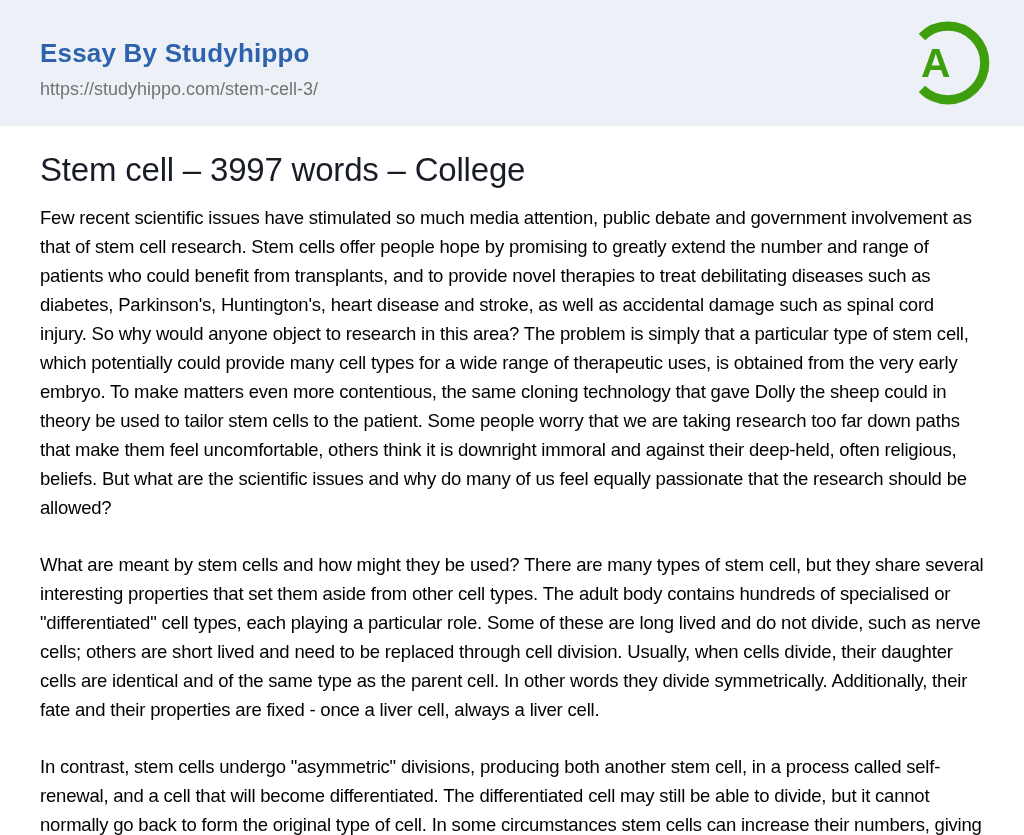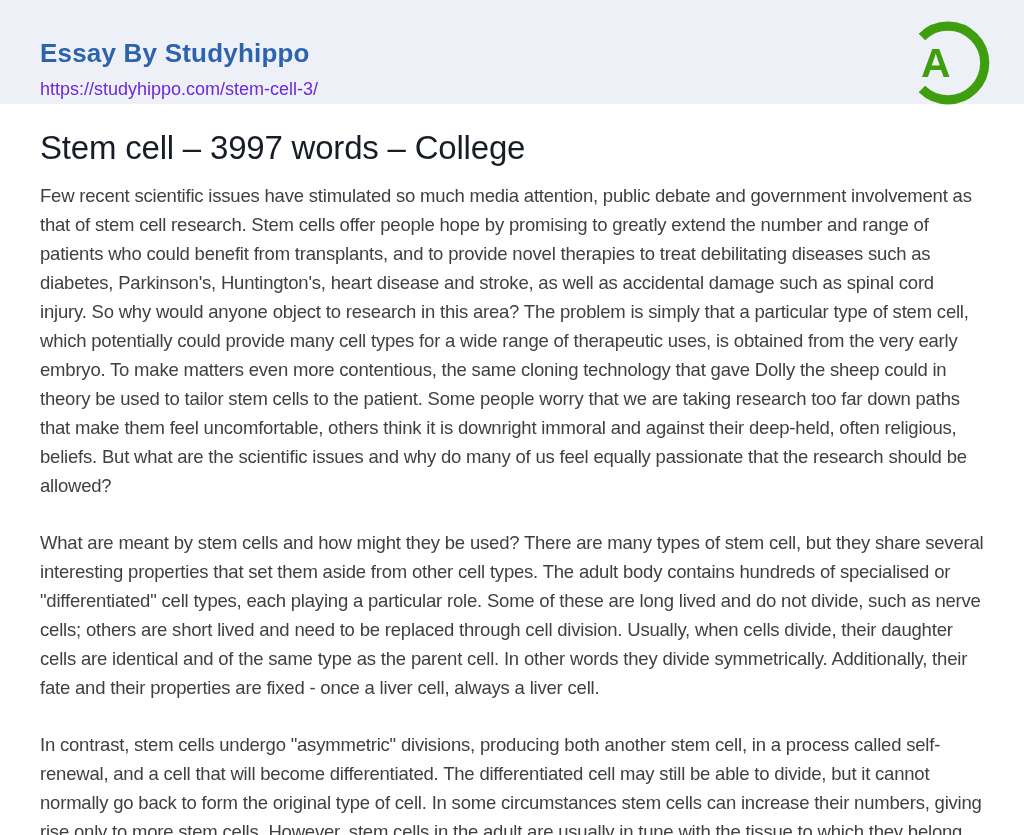--- a/index.html
+++ b/index.html
@@ -13,40 +13,40 @@
   }
   .page {
     width: 1024px;
     height: 835px;
     position: relative;
     background: #ffffff;
   }
   .header {
     position: relative;
     width: 100%;
-    height: 104px;
+    height: 126px;
     background: #edf1f7;
     box-sizing: border-box;
     padding: 38px 40px 0 40px;
   }
   .site-title {
     margin: 0;
     font-size: 26px;
     line-height: 30px;
     font-weight: 700;
     color: #2d63ad;
     letter-spacing: 0.2px;
   }
   .page-url {
     display: inline-block;
     margin-top: 10px;
     font-size: 18px;
     line-height: 22px;
     font-weight: 400;
-    color: #6d28d9;
+    color: #737373;
     text-decoration: none;
   }
   .logo {
     position: absolute;
     top: 17px;
     right: 30px;
     width: 92px;
     height: 92px;
   }
   .content {
@@ -58,21 +58,21 @@
     font-size: 33px;
     line-height: 40px;
     font-weight: 400;
     color: #171c26;
     letter-spacing: -0.2px;
   }
   .essay p {
     margin: 0 0 28px 0;
     font-size: 18.5px;
     line-height: 29px;
-    color: #404040;
+    color: #000000;
     letter-spacing: -0.2px;
   }
 </style>
 </head>
 <body>
 
 <div class="page">
 
   <div class="header">
     <h1 class="site-title">Essay By Studyhippo</h1>

